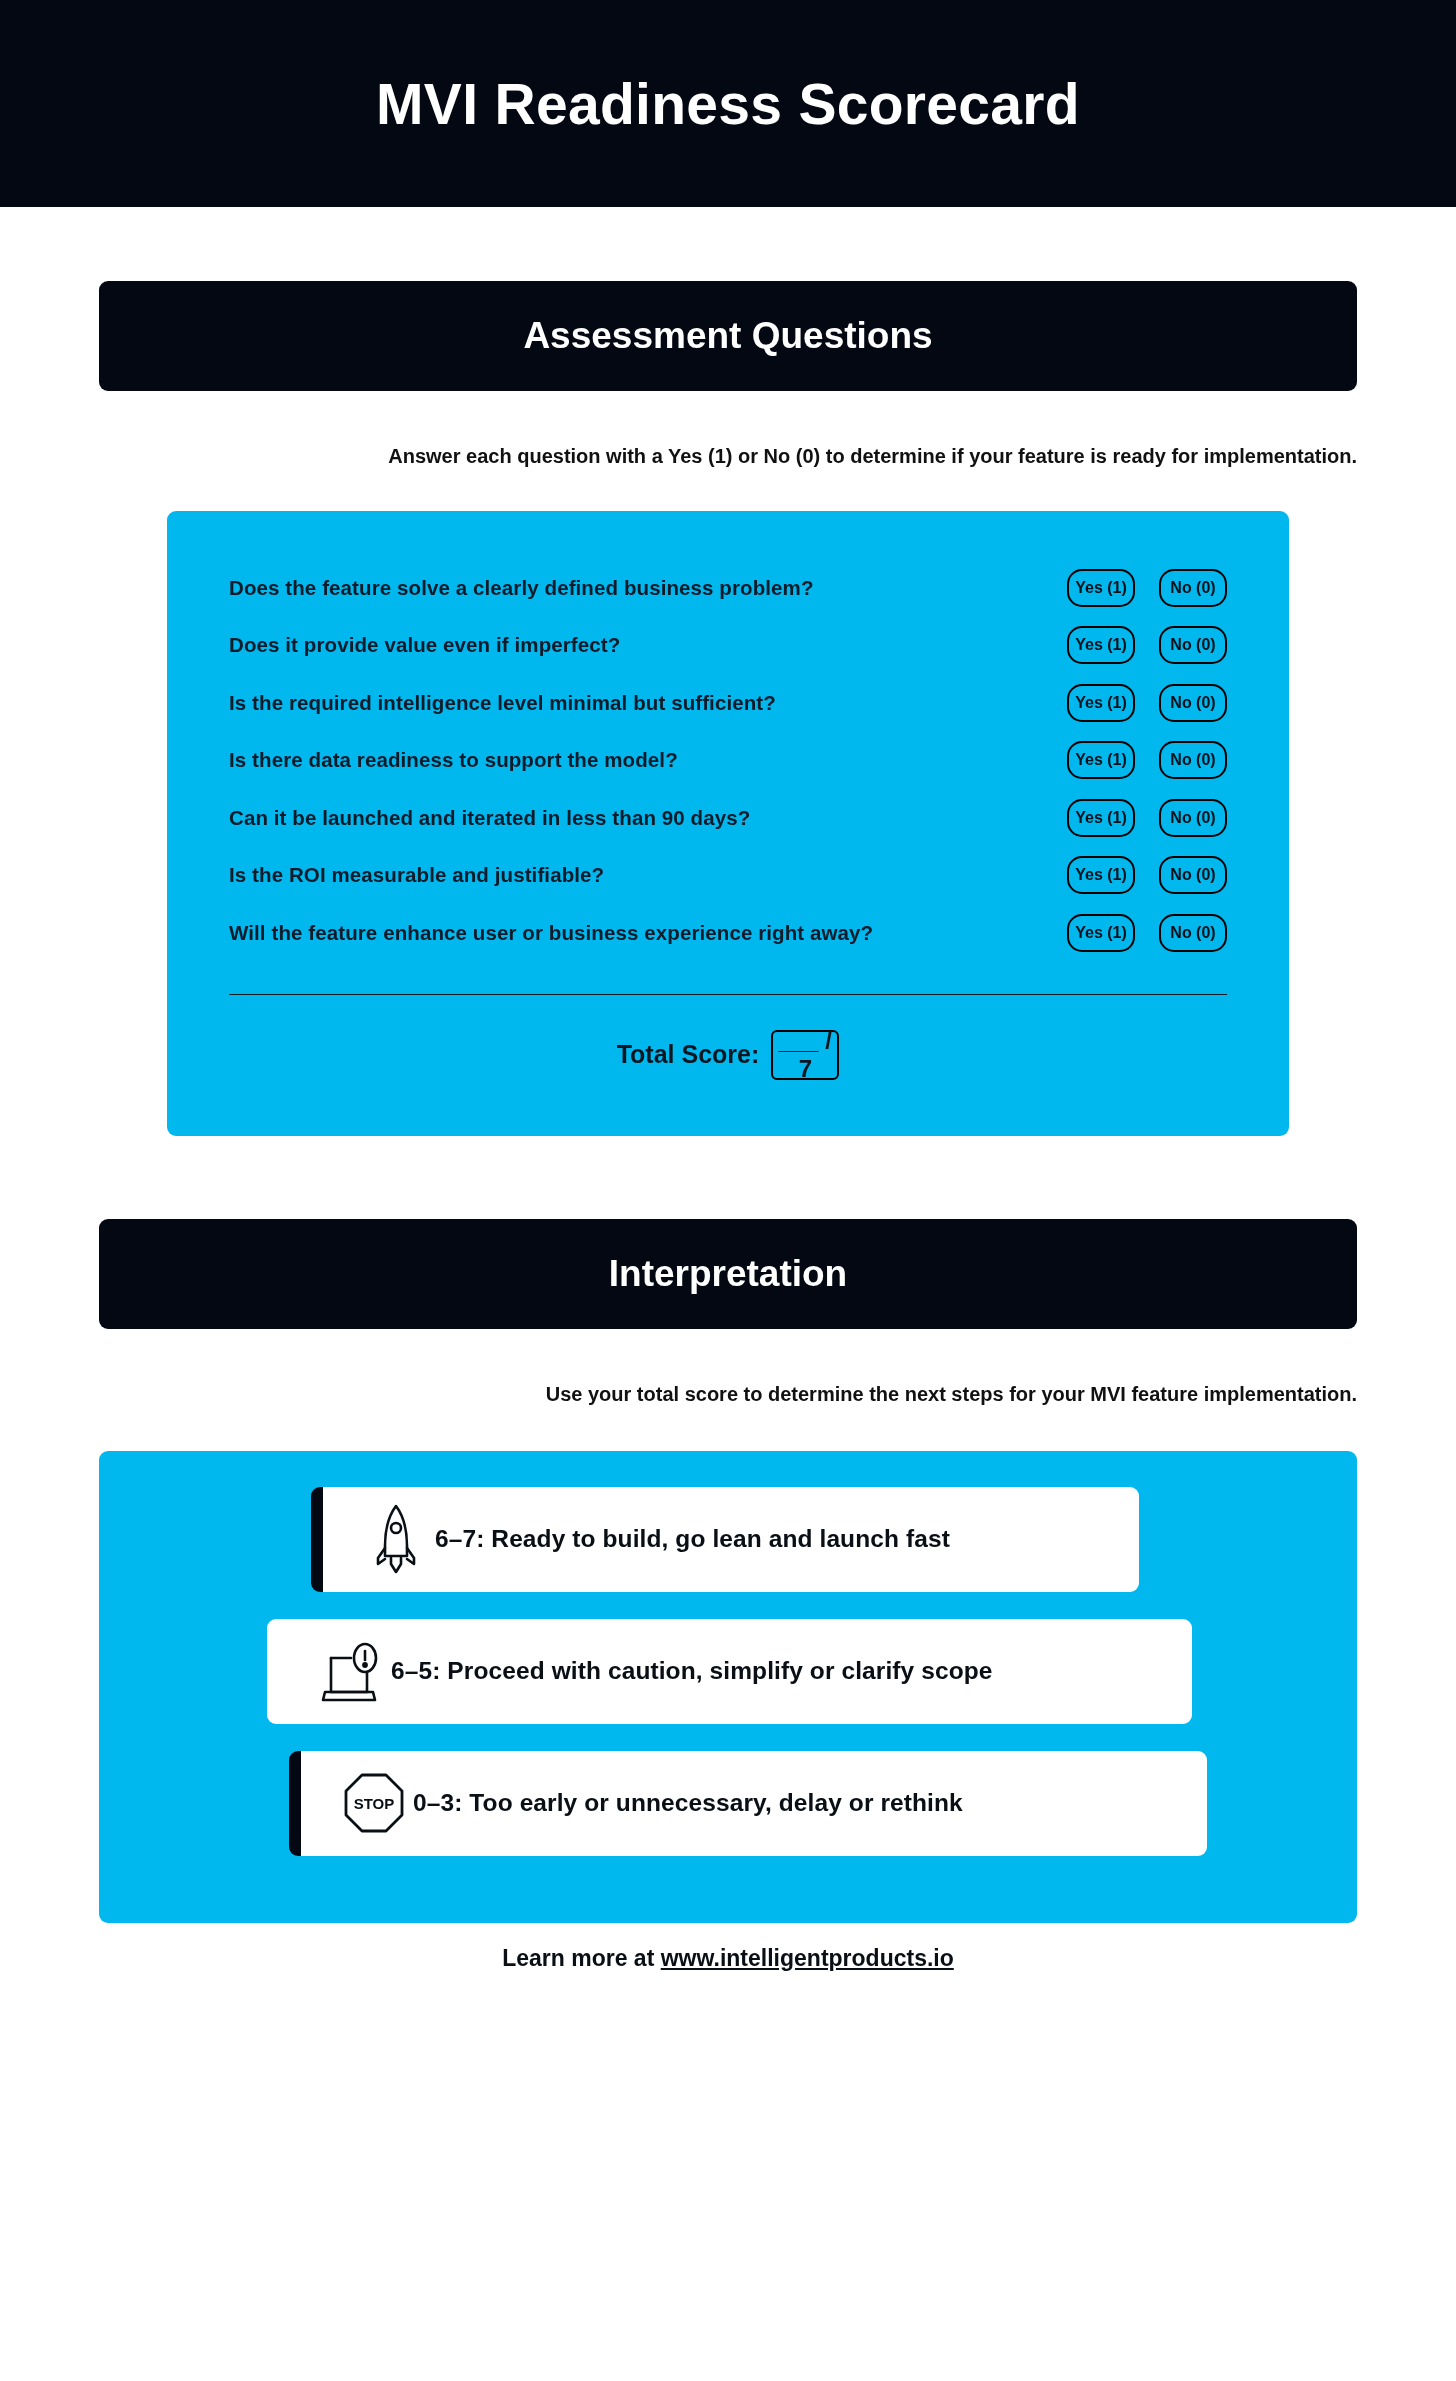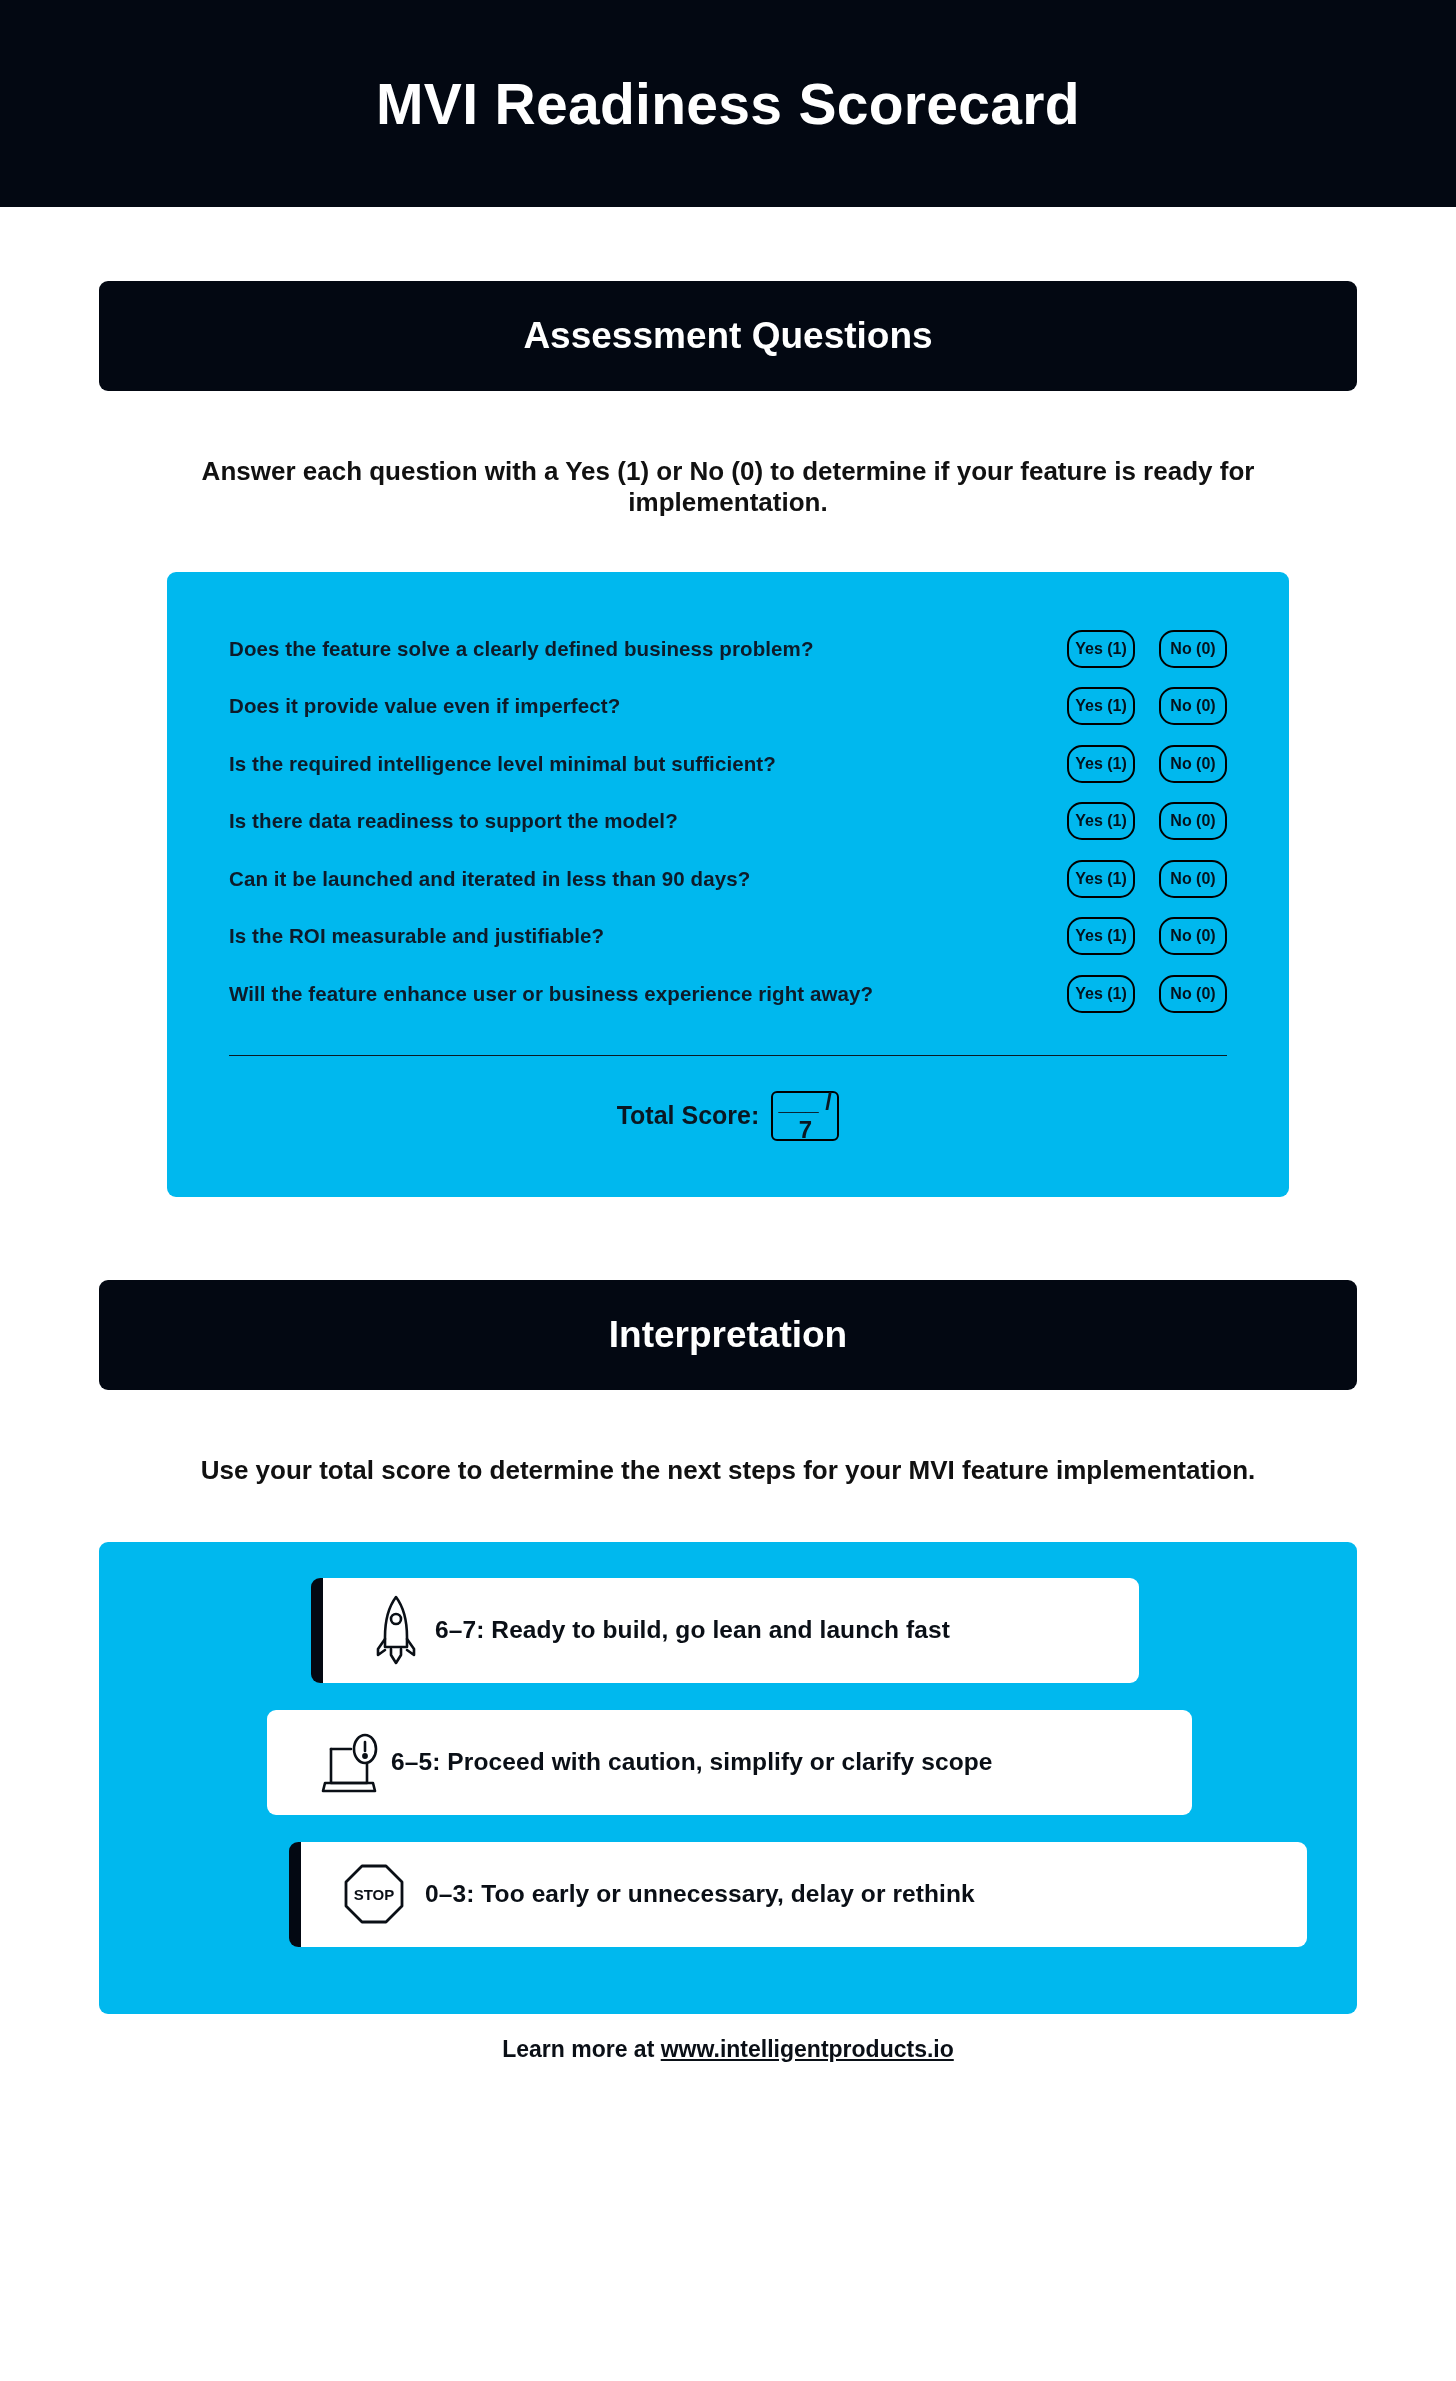--- a/index.html
+++ b/index.html
@@ -48,23 +48,23 @@
     justify-content: center;
   }
   .section-banner-title {
     color: #ffffff;
     font-size: 37px;
     font-weight: bold;
   }
 
   .section-subtitle {
     width: 1258px;
-    margin: 16px auto;
-    text-align: center;
-    font-size: 26px;
+    margin: 5px auto;
+    text-align: right;
+    font-size: 20px;
     font-weight: bold;
     color: #111111;
   }
 
   
   .questions-panel {
     width: 1122px;
     margin: 0 auto;
     background: #00b8ee;
     border-radius: 9px;
@@ -170,21 +170,21 @@
 
   .interp-label {
     font-size: 24.5px;
     font-weight: bold;
     color: #0a0f16;
     letter-spacing: 0.1px;
   }
 
   .card-rocket { width: 828px; margin-left: 212px; }
   .card-caution { width: 925px; margin-left: 168px; border-left: 0; padding-left: 46px; }
-  .card-stop { width: 1018px; margin-left: 190px; gap: 12px; }
+  .card-stop { width: 918px; margin-left: 190px; }
 
   
   .footer {
     width: 1456px;
     text-align: center;
     font-size: 23px;
     font-weight: bold;
     color: #0a0f16;
     padding-top: 22px;
   }

